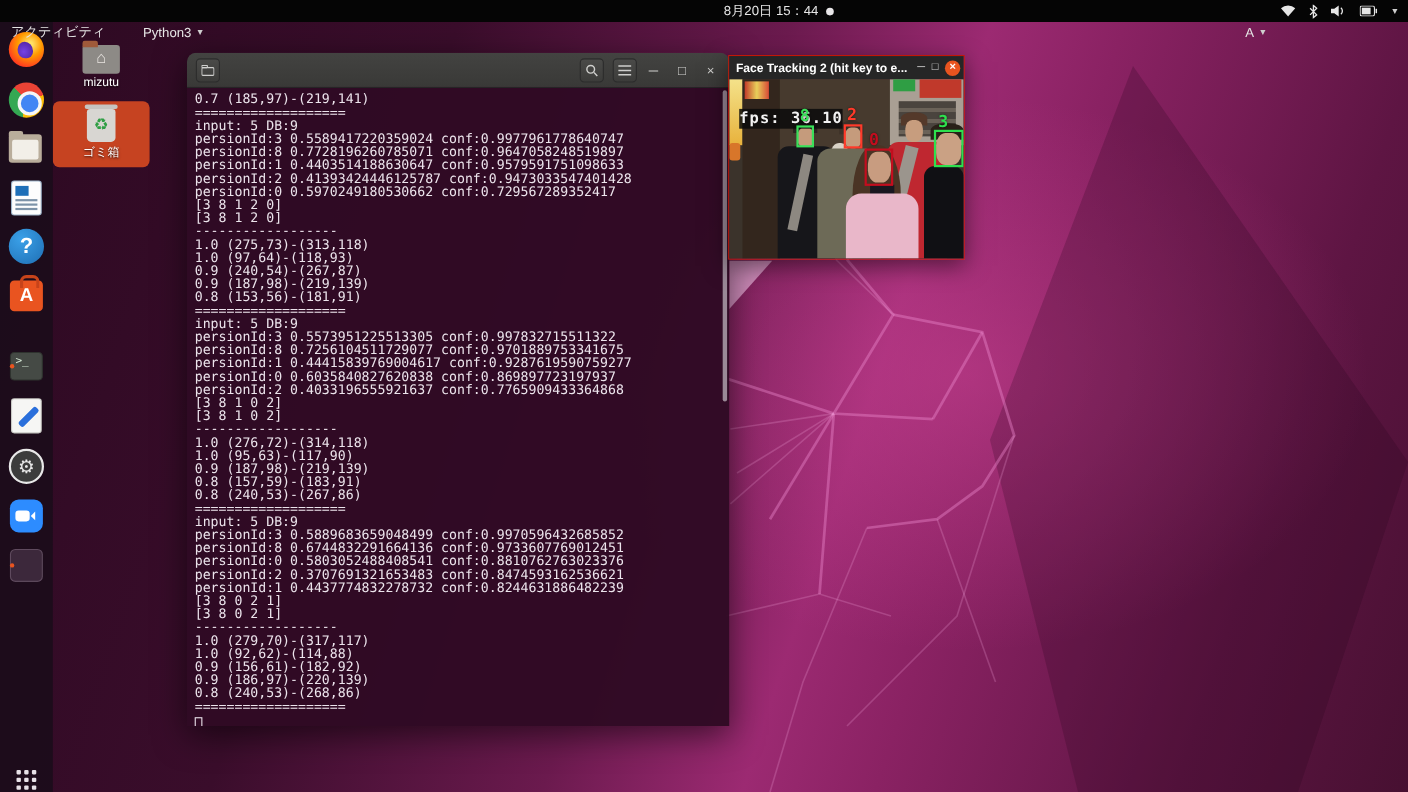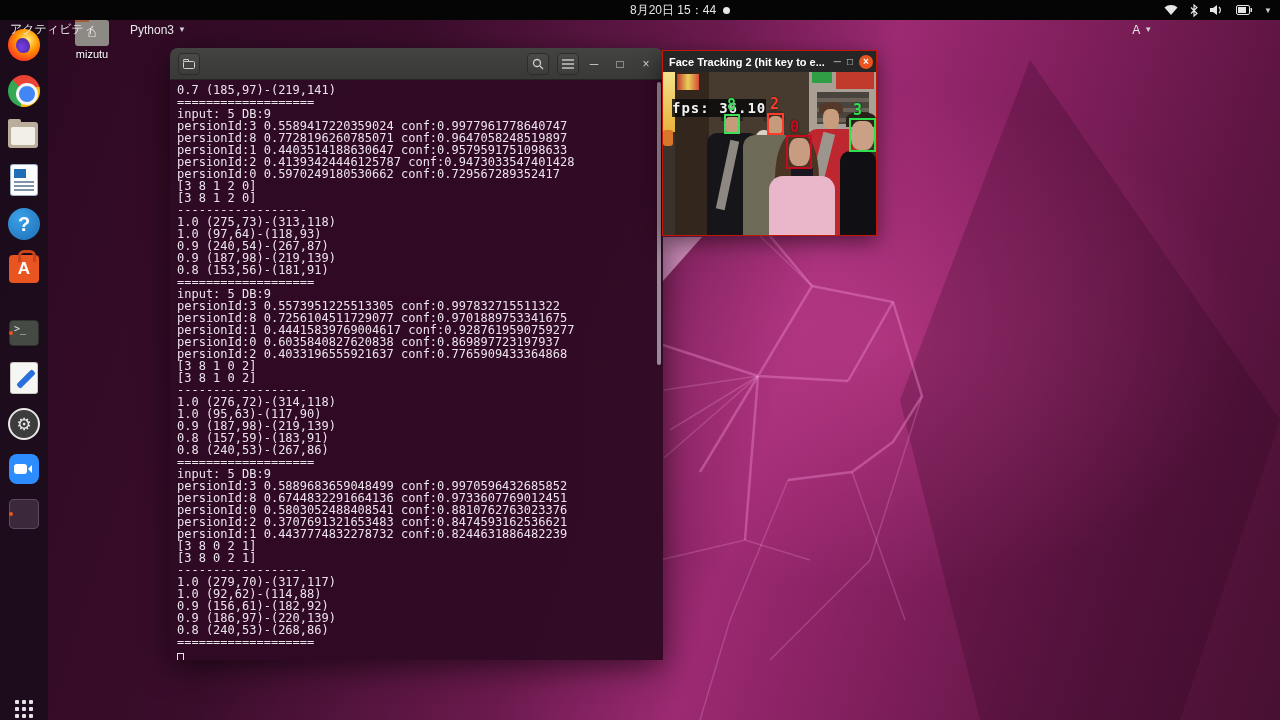--- a/index.html
+++ b/index.html
@@ -13,21 +13,21 @@
       linear-gradient(108deg, #2c0921 0%, #3a0d2b 28%, #6b1a4e 48%, #9c2a72 60%, #8a2263 68%, #5e1543 86%, #471031 100%);
   }
   #wallpaper svg { position:absolute; inset:0; }
 
   
   #topbar { position:absolute; left:0; top:0; width:1280px; height:20px; background:#050505;
     color:#e6e6e6; font-size:12px; display:flex; align-items:center; z-index:50; }
   .tb-left { display:flex; align-items:center; gap:34px; padding-left:10px; }
   .tb-item { display:flex; align-items:center; gap:4px; height:34px; cursor:default;margin-top:39px; }
   .caret { font-size:8px; color:#cfcfcf; }
-  .tb-clock { position:absolute; left:630px; top:0; height:20px; display:flex; align-items:center; gap:7px; }
+  .tb-clock { position:absolute; left:658px; top:0; height:20px; display:flex; align-items:center; gap:7px; }
   .rec-dot { width:7px; height:7px; border-radius:50%; background:#e8e6e8; }
   .tb-right { position:absolute; right:8px; top:0; height:20px; display:flex; align-items:center; gap:12px; }
   .tb-right svg { display:block; }
 
   
   #dock { position:absolute; left:0; top:20px; width:48px; height:700px; background:rgba(26,13,26,0.88); z-index:40; }
   .dock-item { position:absolute; left:8px; width:32px; height:32px; }
   .dock-dot { position:absolute; left:1px; top:50%; margin-top:-2px; width:4px; height:4px; border-radius:50%; background:#e95420; }
   .icon-firefox { width:32px; height:32px; border-radius:50%; background:radial-gradient(circle at 60% 35%, #ffe066 8%, #ff9a00 38%, #ff3b1f 75%, #c5103c 100%); position:relative; }
   .icon-firefox:after { content:""; position:absolute; left:8px; top:9px; width:14px; height:15px; border-radius:50% 60% 45% 55%; background:radial-gradient(circle at 40% 60%, #7542e5, #4a1d96); }
@@ -116,23 +116,29 @@
         <path d="M758,376 L664,458"></path>
         <path d="M812,286 L760,236"></path>
         <path d="M922,396 L870,560 L770,660"></path>
         <path d="M788,480 L730,620 L700,720"></path>
         <path d="M852,472 L905,620"></path>
         <path d="M660,560 L745,540 L810,560"></path>
       </g>
     </svg>
   </div>
 
-  <div class="desktop-icon" style="left:48px; top:20px;">
+  <div class="desktop-icon" style="left:48px; top:41px;">
     <div class="icon-homefolder"></div>
     <div class="dlabel">mizutu</div>
+  </div>
+  <div class="desktop-icon" style="left:48px; top:92px;">
+    <div id="icon-trash-wrap">
+      <div class="icon-trash"></div>
+      <div class="dlabel">ゴミ箱</div>
+    </div>
   </div>
 
   <div id="topbar">
     <div class="tb-left">
       <div class="tb-item">
         <span>アクティビティ</span>
       </div>
       <div class="tb-item">
         <span>Python3</span>
         <span class="caret">▼</span>

